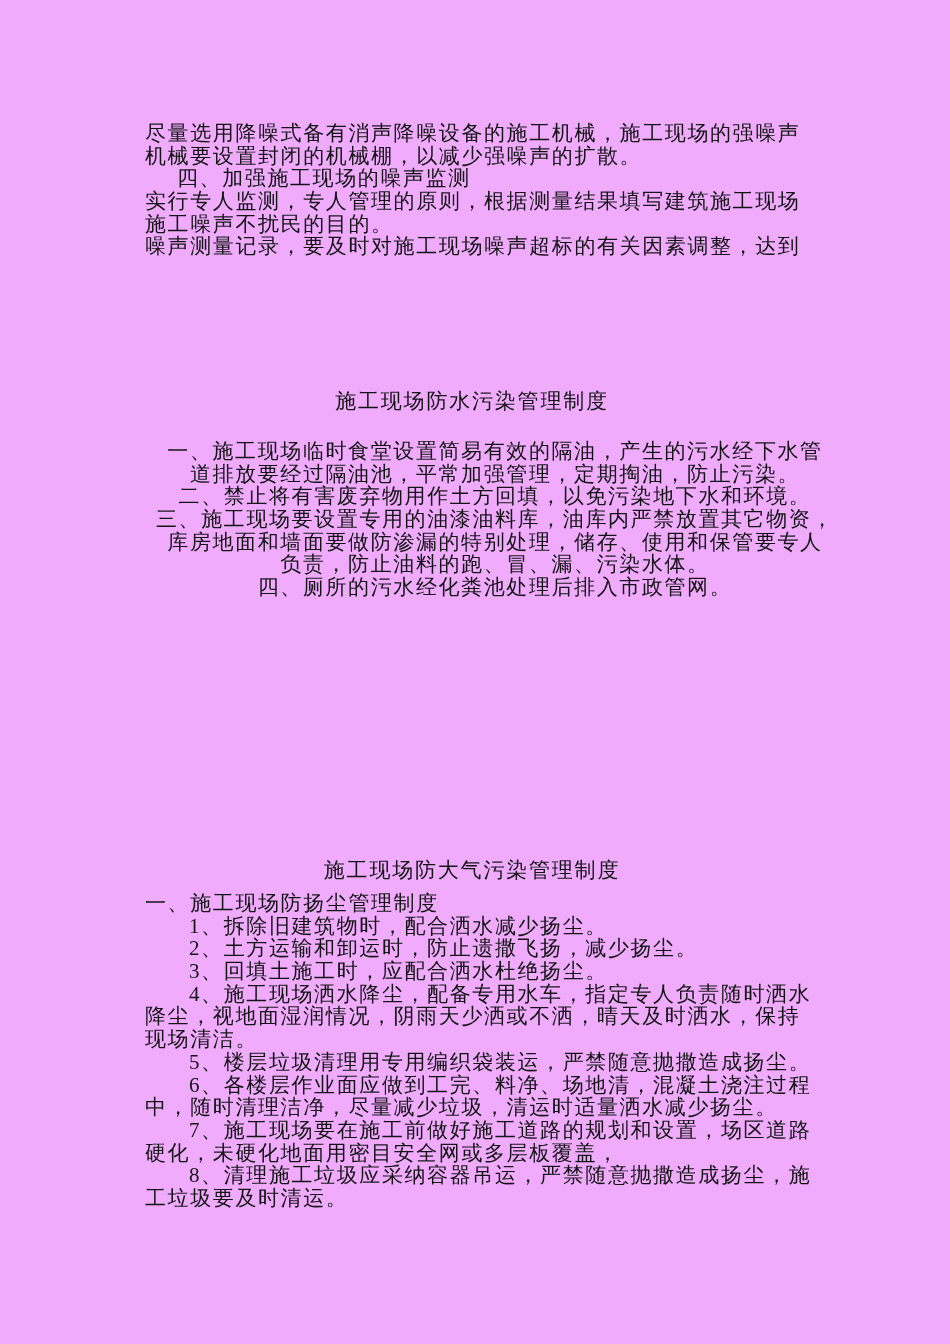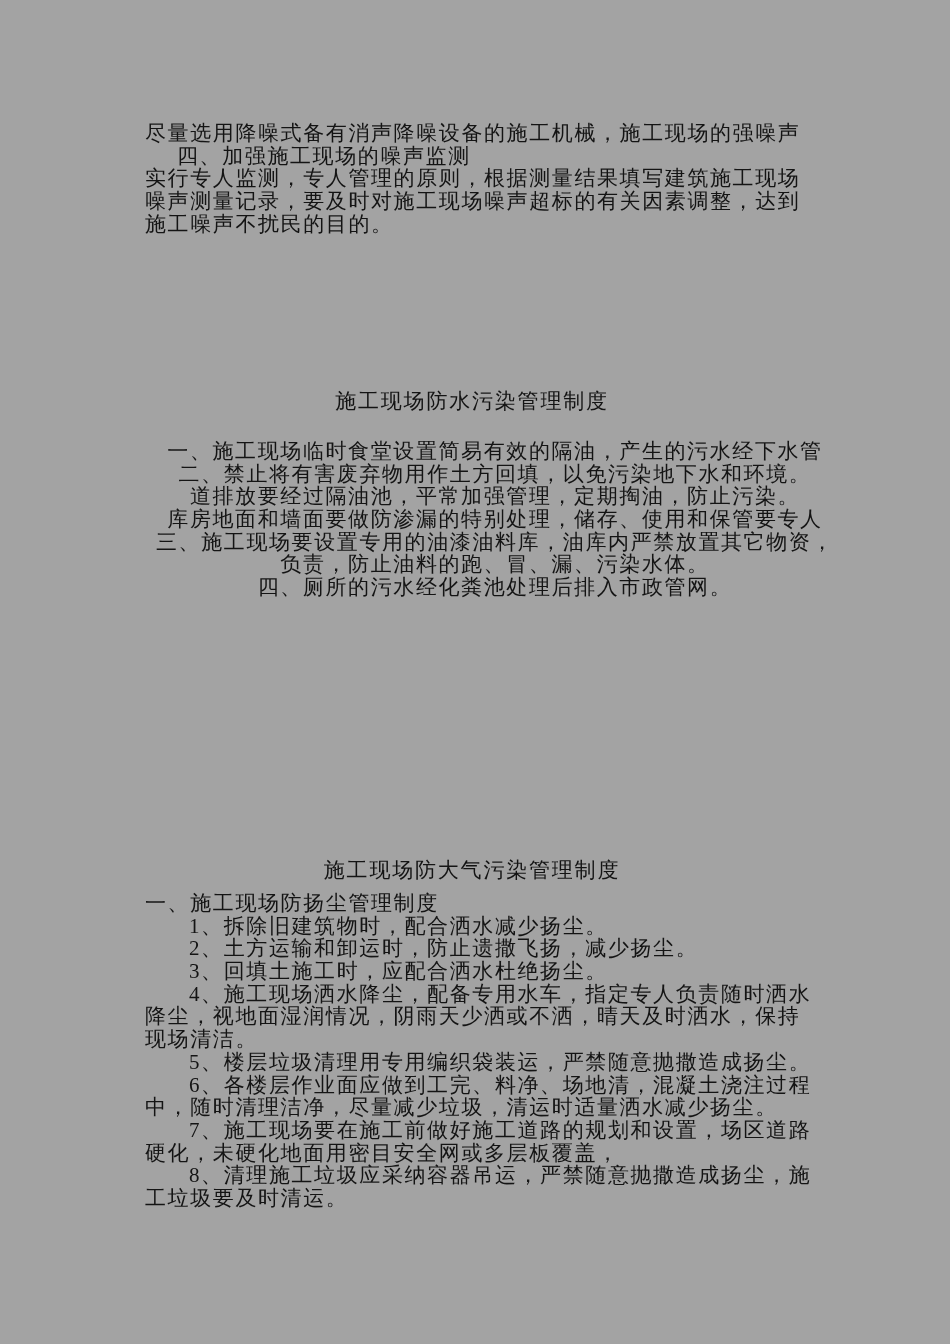--- a/index.html
+++ b/index.html
@@ -13,21 +13,21 @@
     position: relative;
     overflow: hidden;
     font-family: "Liberation Serif", "DejaVu Serif", serif;
   }
   .page {
     position: absolute;
     left: 0;
     top: 0;
     width: 950px;
     height: 1344px;
-    background: #a3a3a3;
+    background: #f0abfc;
     color: #141414;
   }
   .doc-block {
     position: absolute;
     left: 145px;
     width: 700px;
     font-size: 21px;
     line-height: 22.7px;
     letter-spacing: 1.6px;
     white-space: nowrap;
@@ -48,34 +48,35 @@
   .indent-1 { padding-left: 32px; }
   .indent-2 { padding-left: 44px; }
 </style>
 </head>
 <body>
 
 <div class="page">
 
   <div class="doc-block" style="top: 122px;">
       <div class="line">尽量选用降噪式备有消声降噪设备的施工机械，施工现场的强噪声</div>
+      <div class="line">机械要设置封闭的机械棚，以减少强噪声的扩散。</div>
       <div class="line indent-1">四、加强施工现场的噪声监测</div>
       <div class="line">实行专人监测，专人管理的原则，根据测量结果填写建筑施工现场</div>
+      <div class="line">施工噪声不扰民的目的。</div>
       <div class="line">噪声测量记录，要及时对施工现场噪声超标的有关因素调整，达到</div>
-      <div class="line">施工噪声不扰民的目的。</div>
     </div>
 
   <div class="doc-title" style="top: 390px;">施工现场防水污染管理制度</div>
 
   <div class="doc-block" style="top: 440px; text-align: center;">
       <div class="line">一、施工现场临时食堂设置简易有效的隔油，产生的污水经下水管</div>
+      <div class="line">道排放要经过隔油池，平常加强管理，定期掏油，防止污染。</div>
       <div class="line">二、禁止将有害废弃物用作土方回填，以免污染地下水和环境。</div>
-      <div class="line">道排放要经过隔油池，平常加强管理，定期掏油，防止污染。</div>
+      <div class="line">三、施工现场要设置专用的油漆油料库，油库内严禁放置其它物资，</div>
       <div class="line">库房地面和墙面要做防渗漏的特别处理，储存、使用和保管要专人</div>
-      <div class="line">三、施工现场要设置专用的油漆油料库，油库内严禁放置其它物资，</div>
       <div class="line">负责，防止油料的跑、冒、漏、污染水体。</div>
       <div class="line">四、厕所的污水经化粪池处理后排入市政管网。</div>
     </div>
 
   <div class="doc-title" style="top: 859px;">施工现场防大气污染管理制度</div>
 
   <div class="doc-block" style="top: 892px;">
       <div class="line">一、施工现场防扬尘管理制度</div>
       <div class="line indent-2">1、拆除旧建筑物时，配合洒水减少扬尘。</div>
       <div class="line indent-2">2、土方运输和卸运时，防止遗撒飞扬，减少扬尘。</div>

